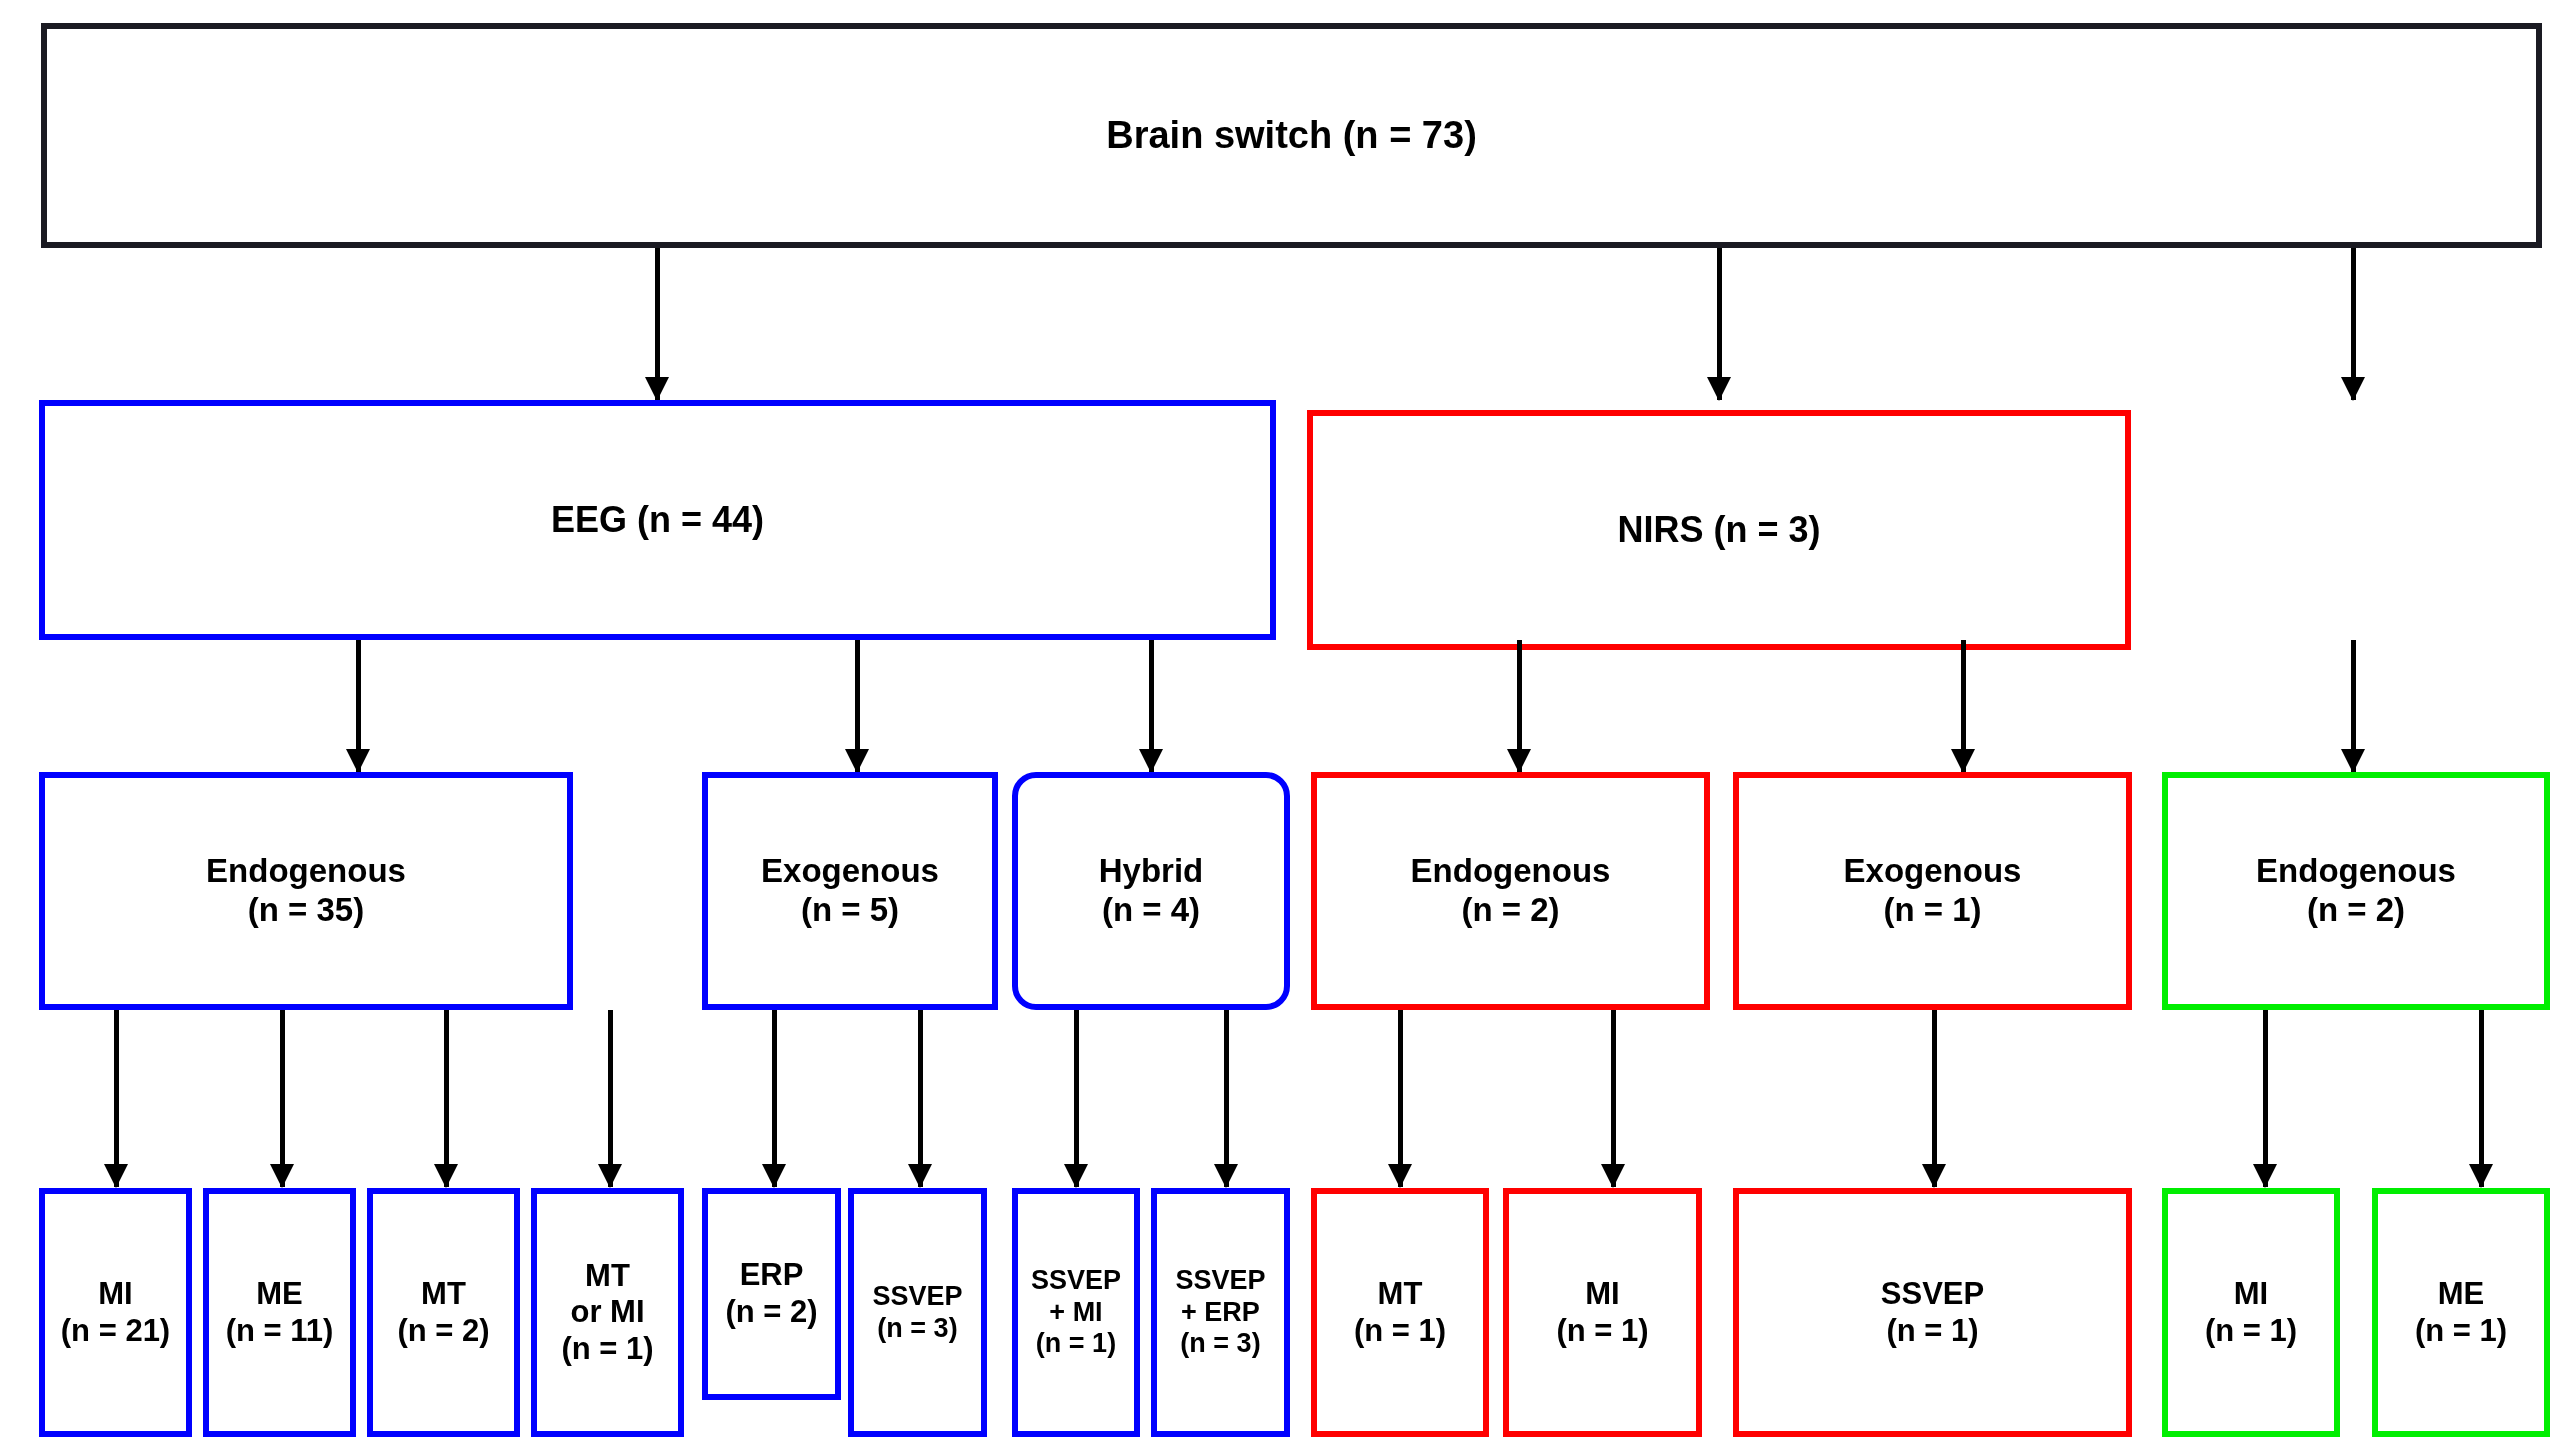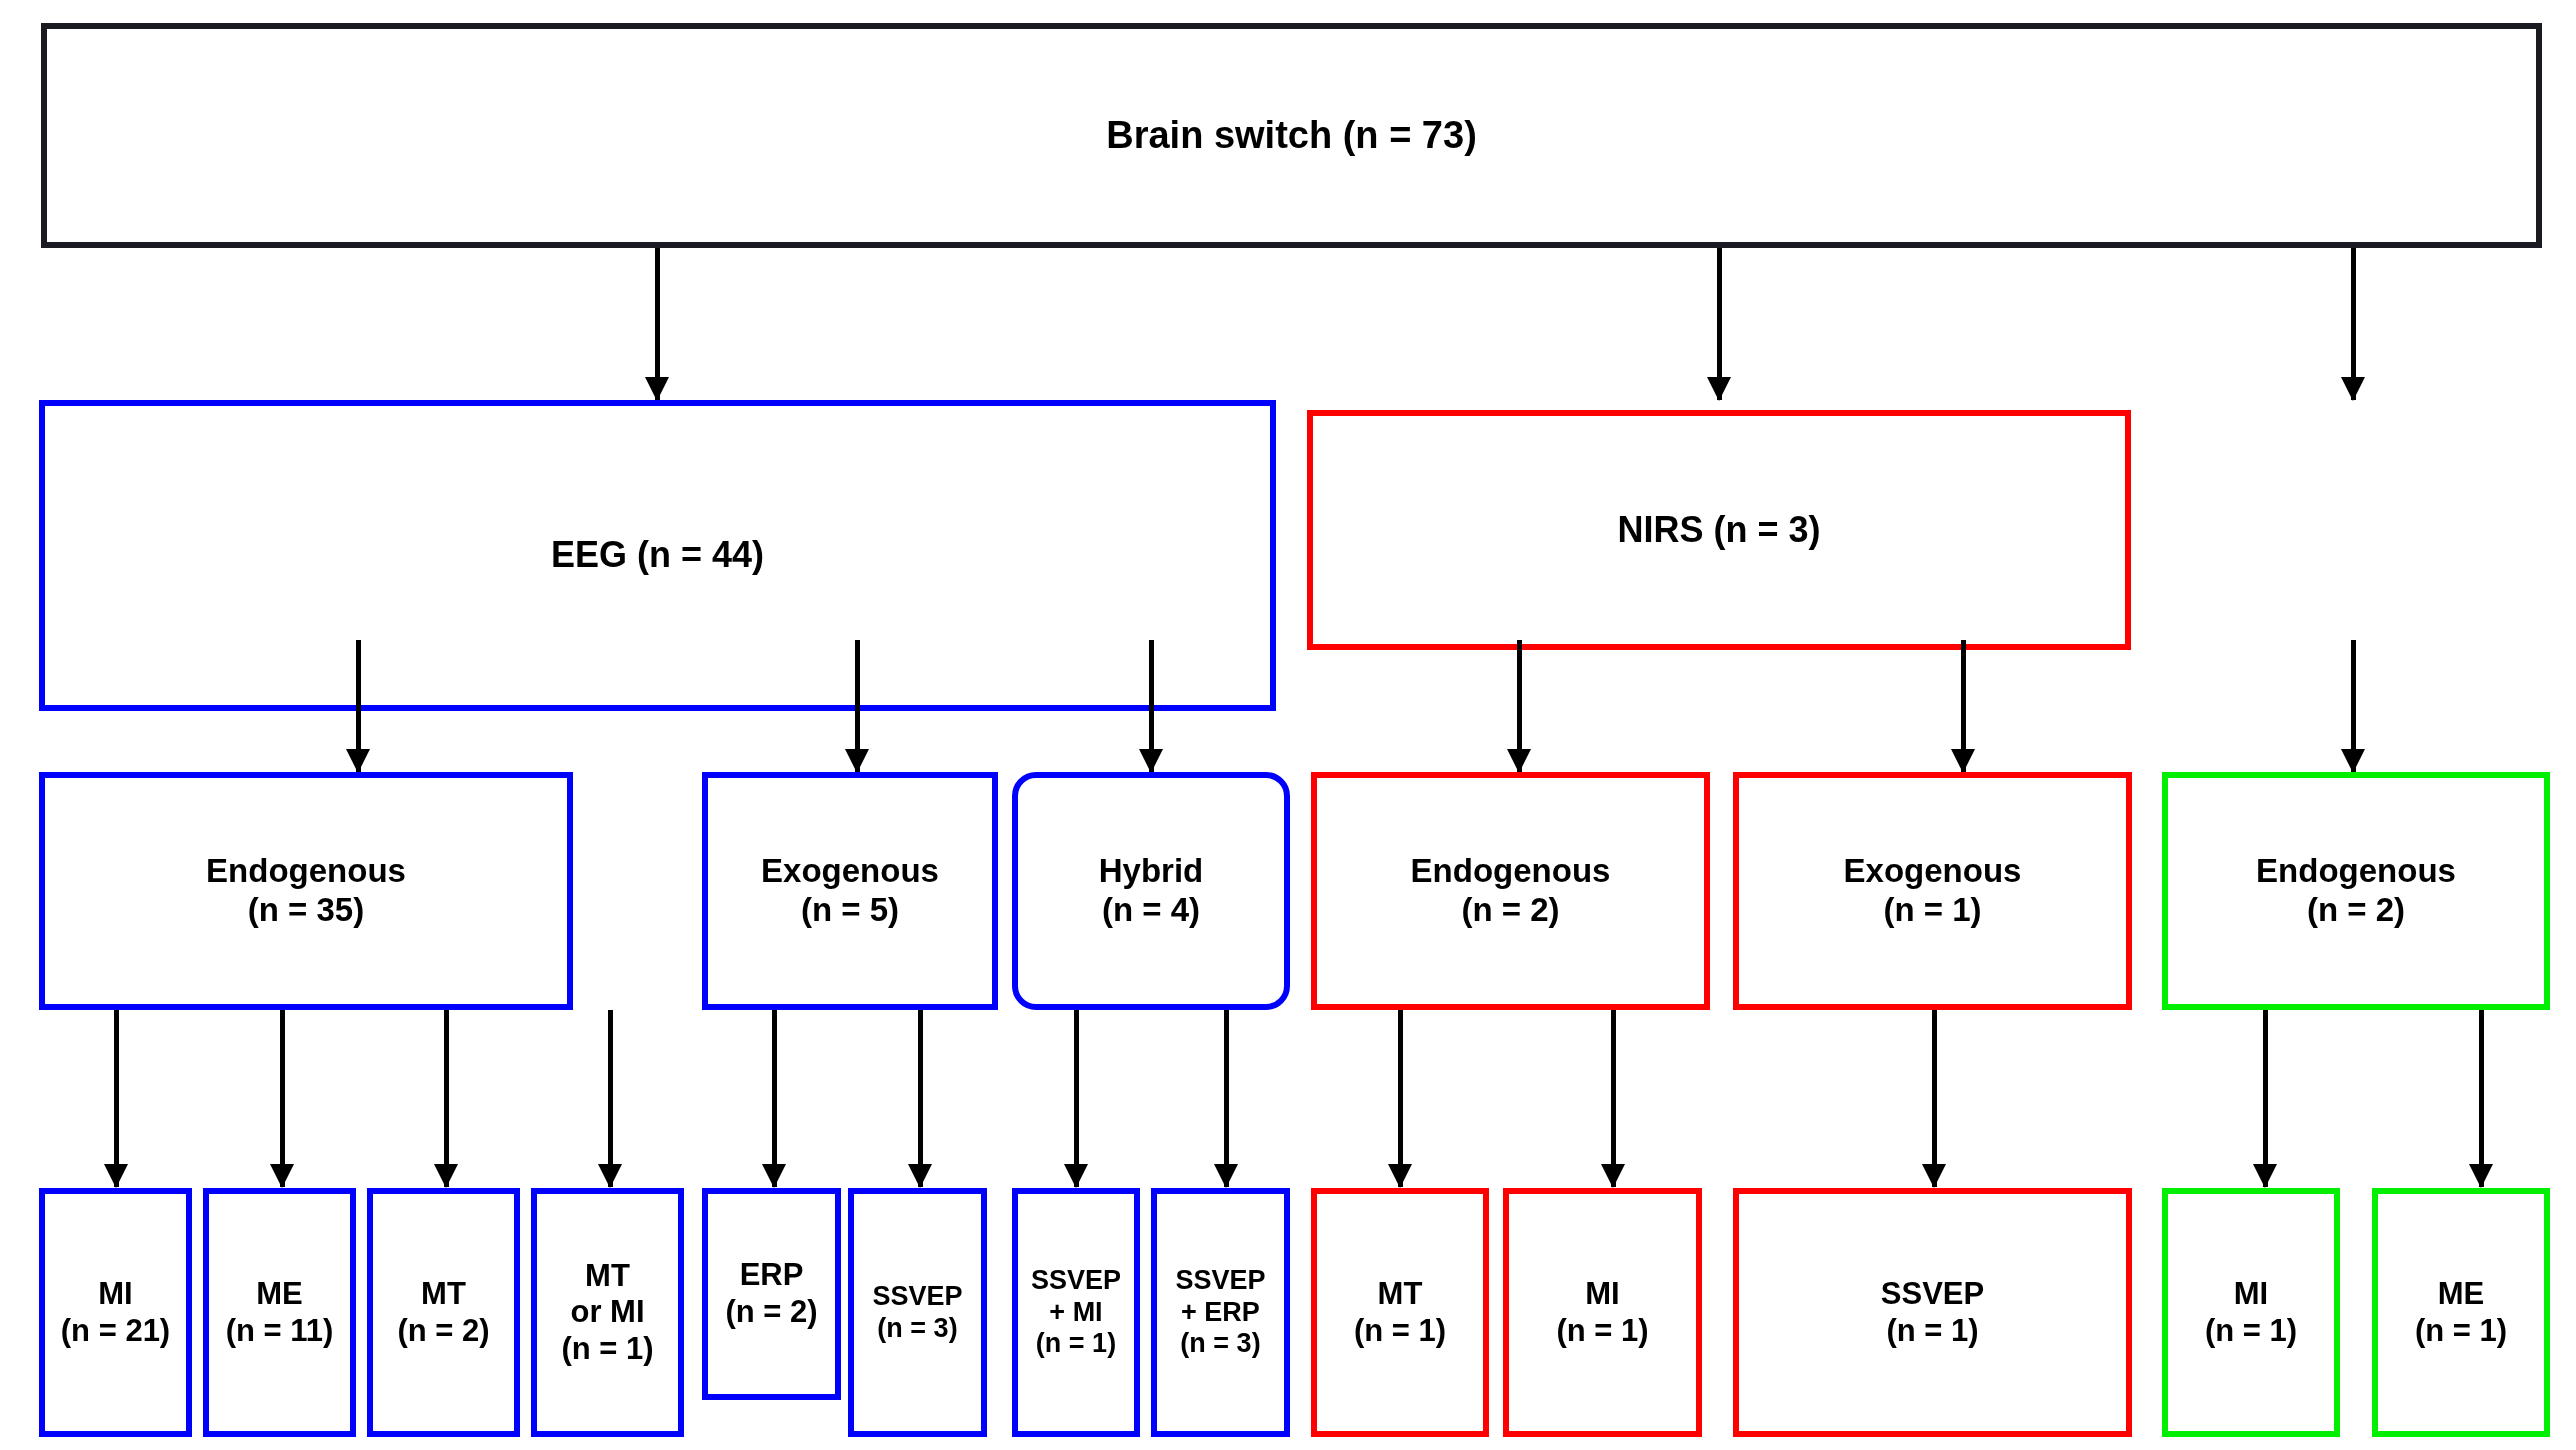--- a/index.html
+++ b/index.html
@@ -63,21 +63,21 @@
   <div class="edge" style="left:655px; top:248px; height:152px;">
       <span class="head"></span>
     </div>
   <div class="edge" style="left:1717px; top:248px; height:152px;">
       <span class="head"></span>
     </div>
   <div class="edge" style="left:2351px; top:248px; height:152px;">
       <span class="head"></span>
     </div>
 
-  <div class="node blue tier2" style="left:39px; top:400px; width:1237px; height:311px;">EEG (n = 44)</div>
+  <div class="node blue tier2" style="left:39px; top:400px; width:1237px; height:240px;">EEG (n = 44)</div>
   <div class="node red tier2" style="left:1307px; top:400px; width:824px; height:240px;margin-top:10px;">NIRS (n = 3)</div>
 
   <div class="edge" style="left:356px; top:640px; height:132px;">
       <span class="head"></span>
     </div>
   <div class="edge" style="left:855px; top:640px; height:132px;">
       <span class="head"></span>
     </div>
   <div class="edge" style="left:1149px; top:640px; height:132px;">
       <span class="head"></span>

